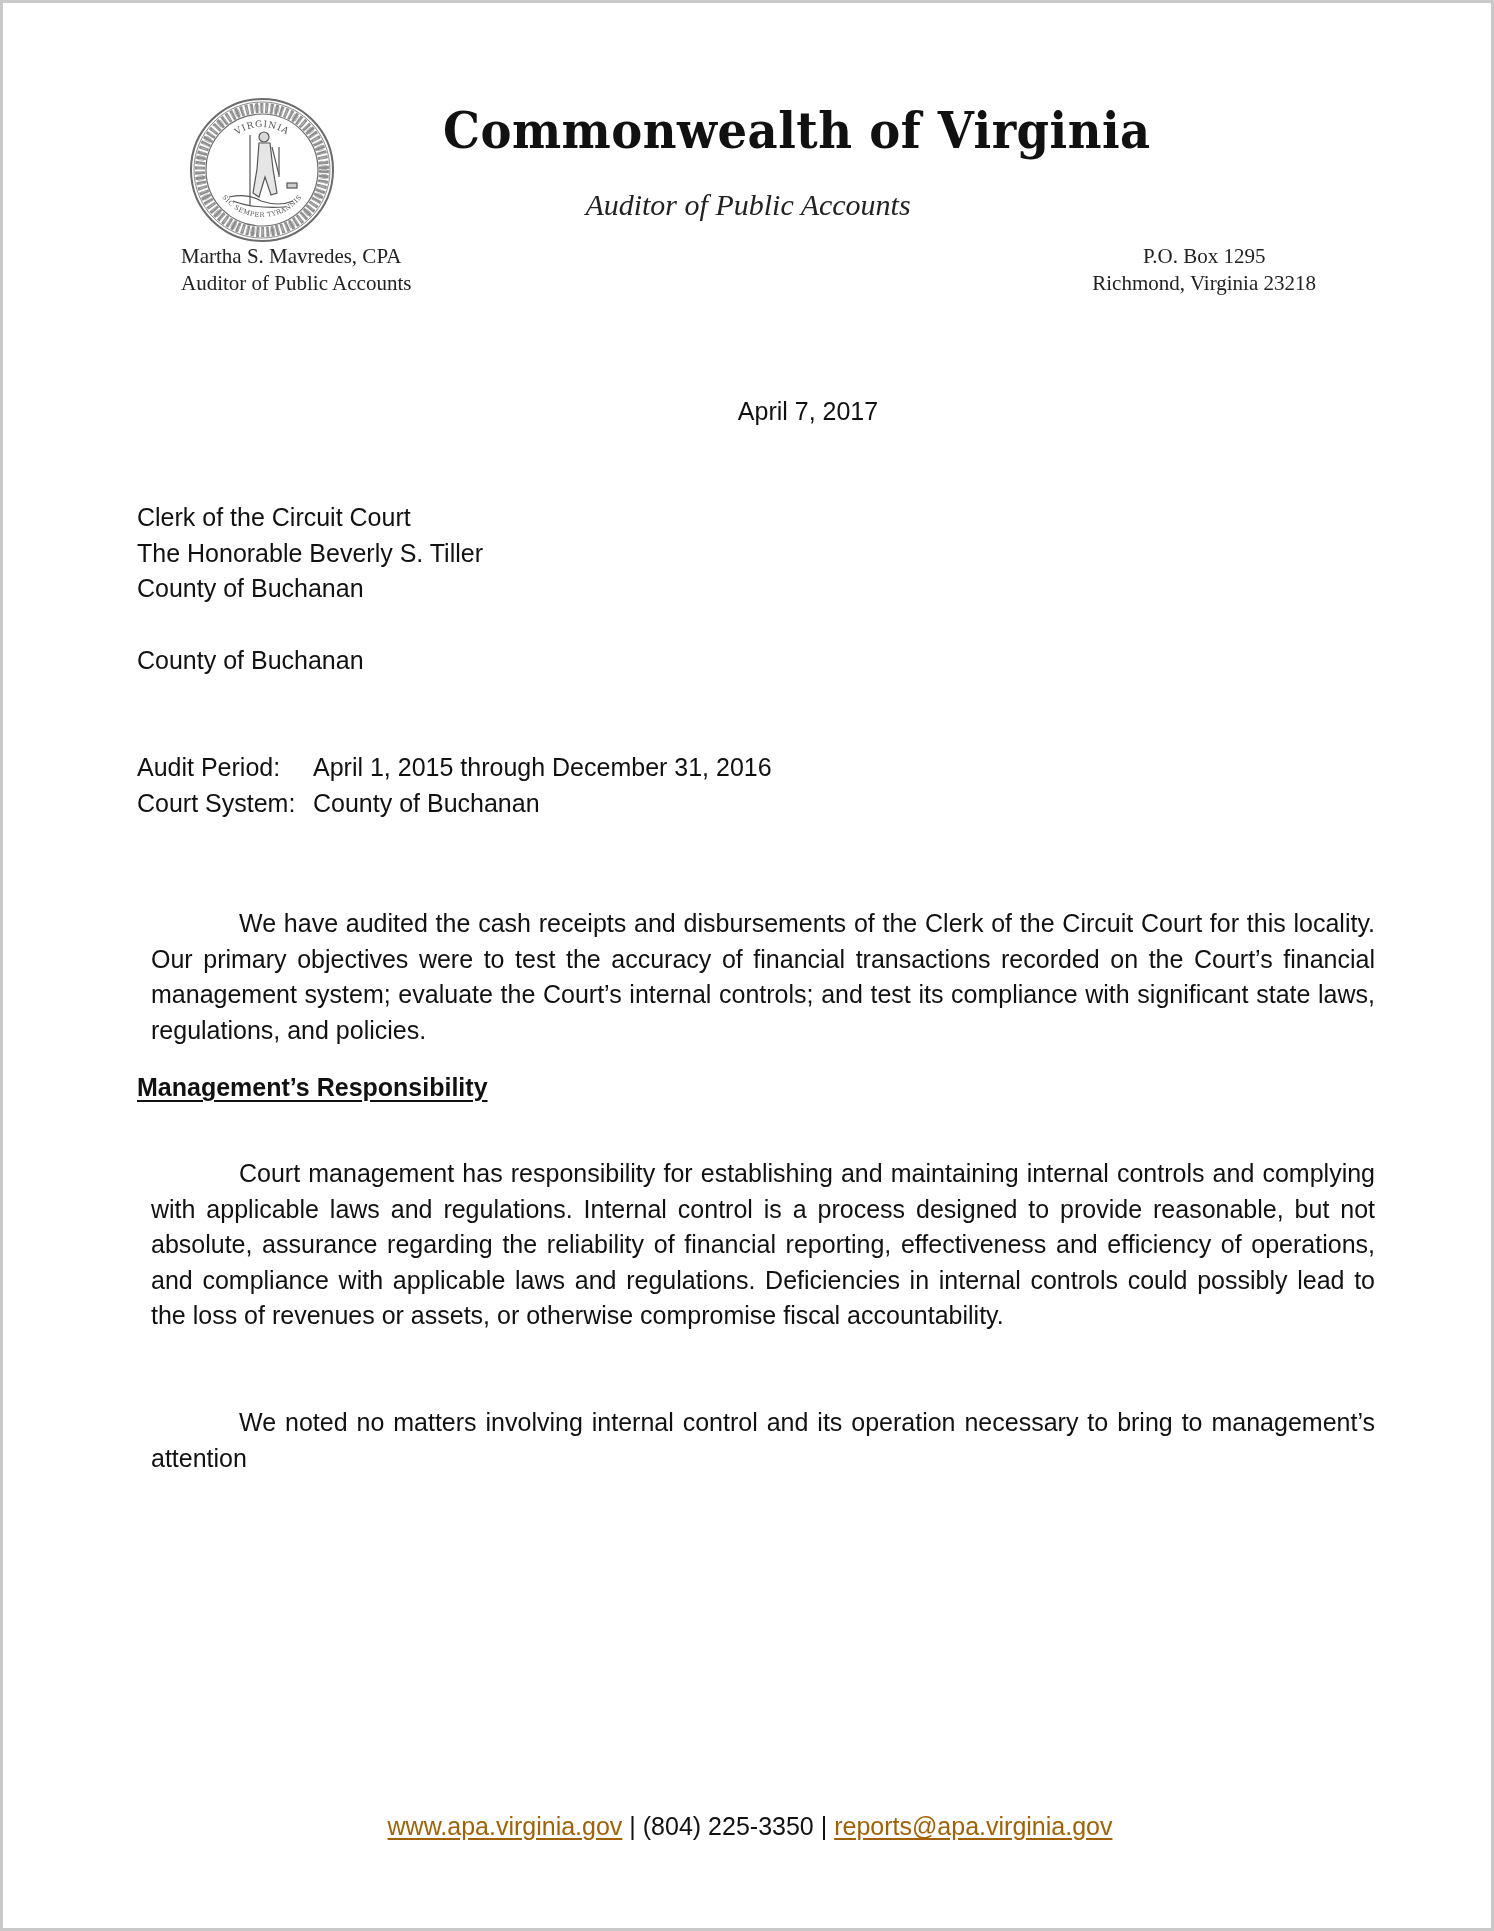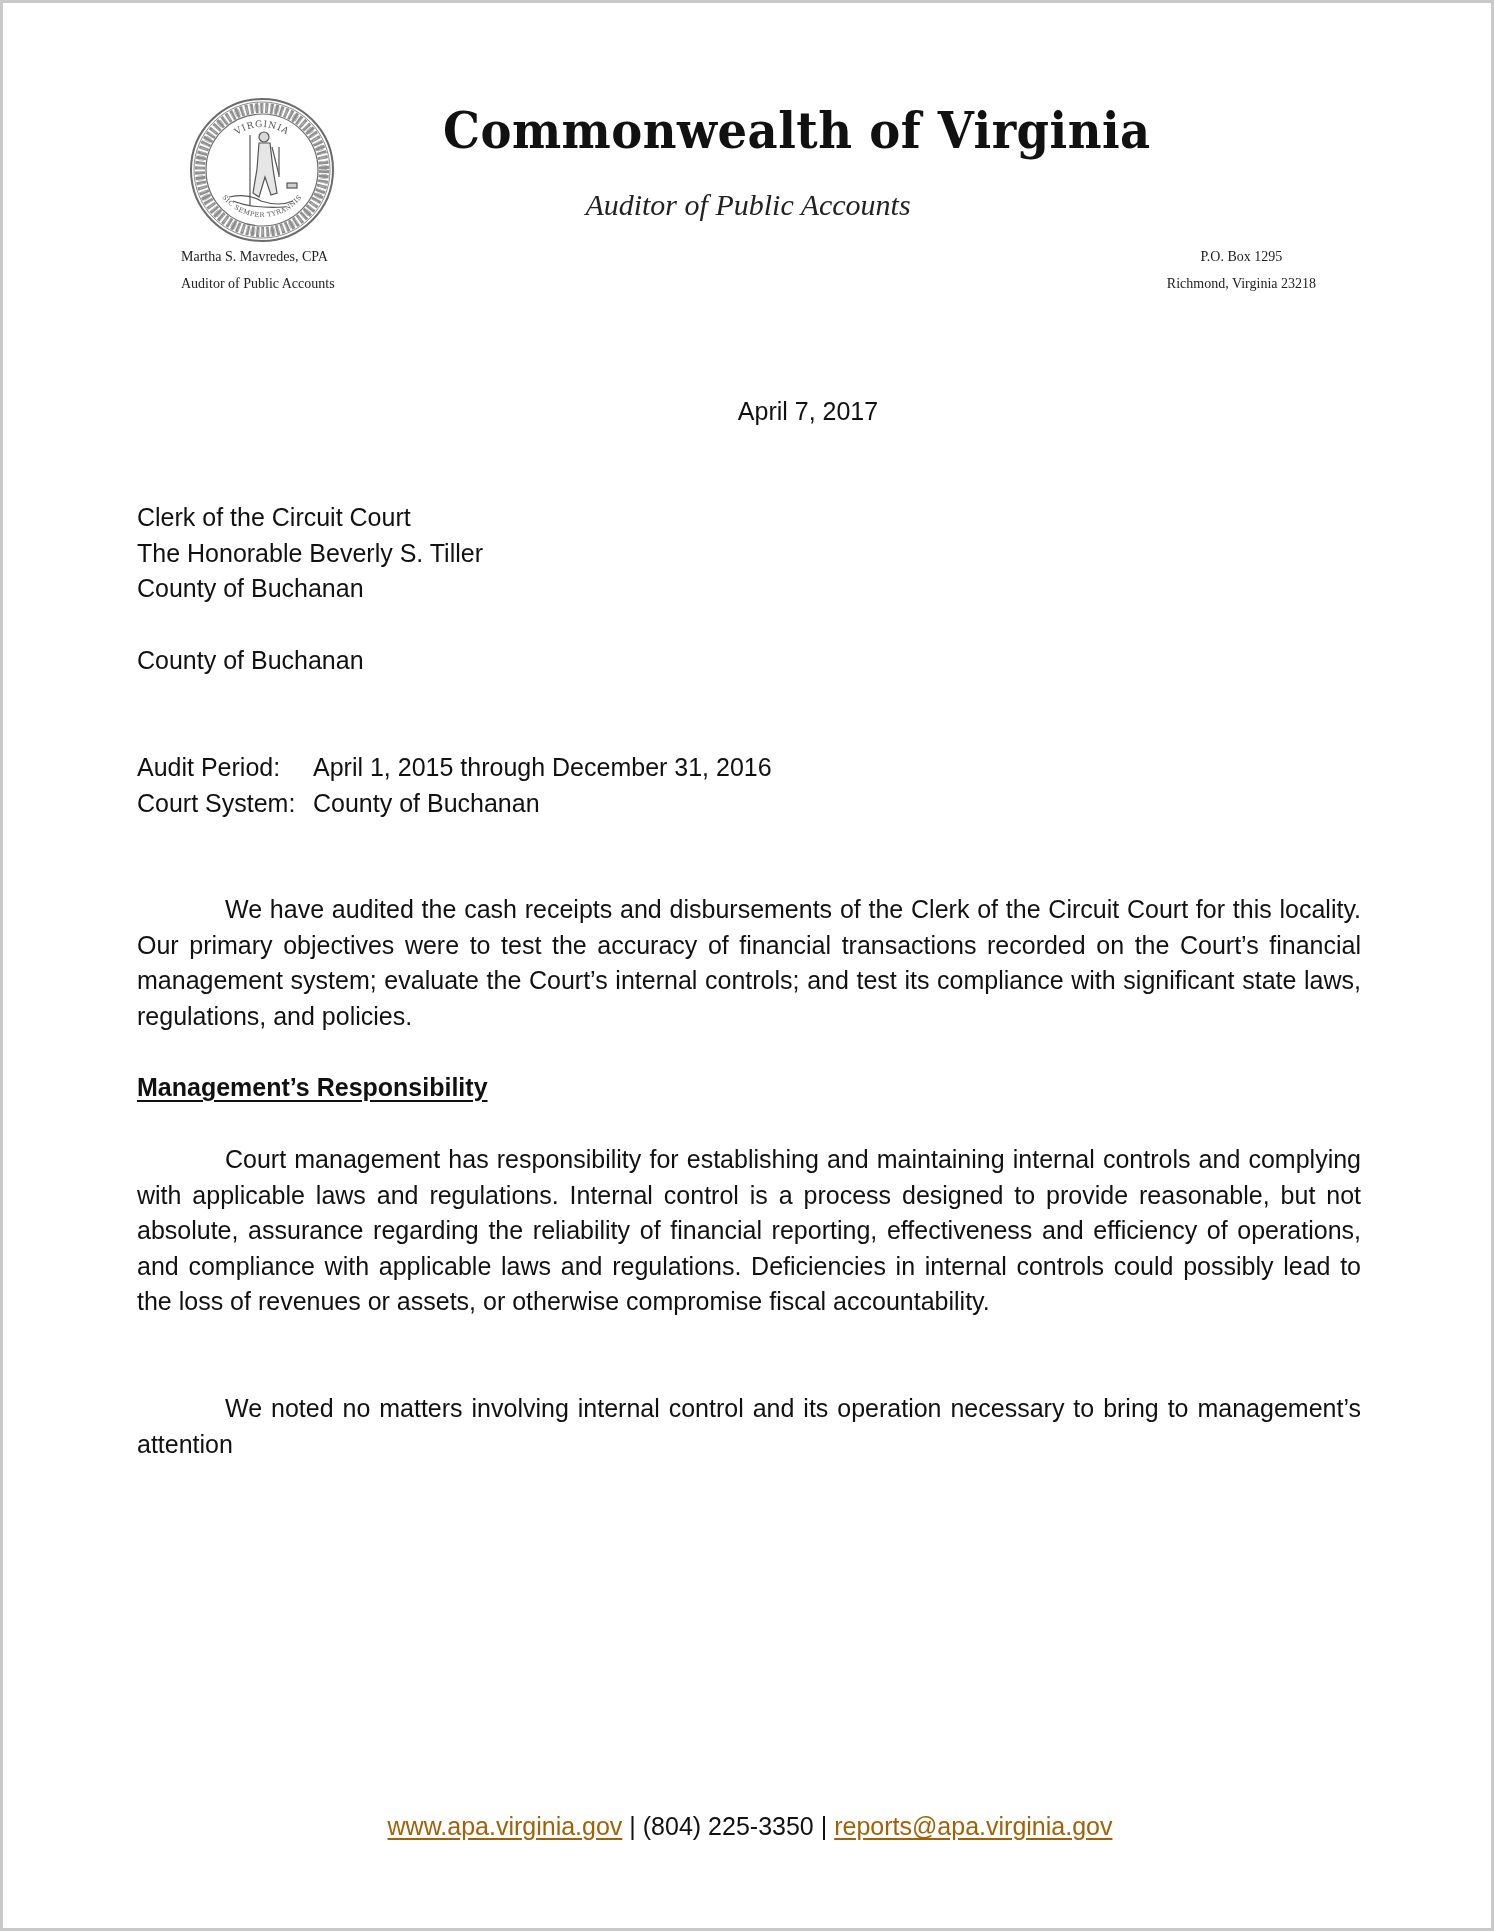--- a/index.html
+++ b/index.html
@@ -56,21 +56,21 @@
       font-style: italic;
       font-size: 30px;
       line-height: 36px;
       color: #222222;
       white-space: nowrap;
     }
     .lh-left, .lh-right {
       position: absolute;
       top: 240px;
       font-family: "Liberation Serif", serif;
-      font-size: 14px;
+      font-size: 21px;
       line-height: 27px;
       color: #222222;
       white-space: nowrap;
     }
     .lh-left { left: 178px; }
     .lh-right { right: 175px; text-align: center; }
     .lh-line { display: block; }
 
     
     .text {
@@ -95,21 +95,21 @@
     }
     .addr-line { display: block; white-space: nowrap; }
     .addressee-1 { top: 497px; }
     .addressee-2 { top: 640px; }
     .audit-info { top: 747px; }
     .info-row { display: flex; white-space: nowrap; }
     .info-label { width: 176px; flex: none; }
     .para {
       text-align: justify;
       text-indent: 88px;
-      margin: 0;
+      margin: 14px;
     }
     .para-1 { top: 889px; }
     .heading {
       top: 1067px;
       font-weight: bold;
       text-decoration: underline;
       text-decoration-thickness: 2px;
       text-underline-offset: 4px;
     }
     .para-2 { top: 1139px; }

